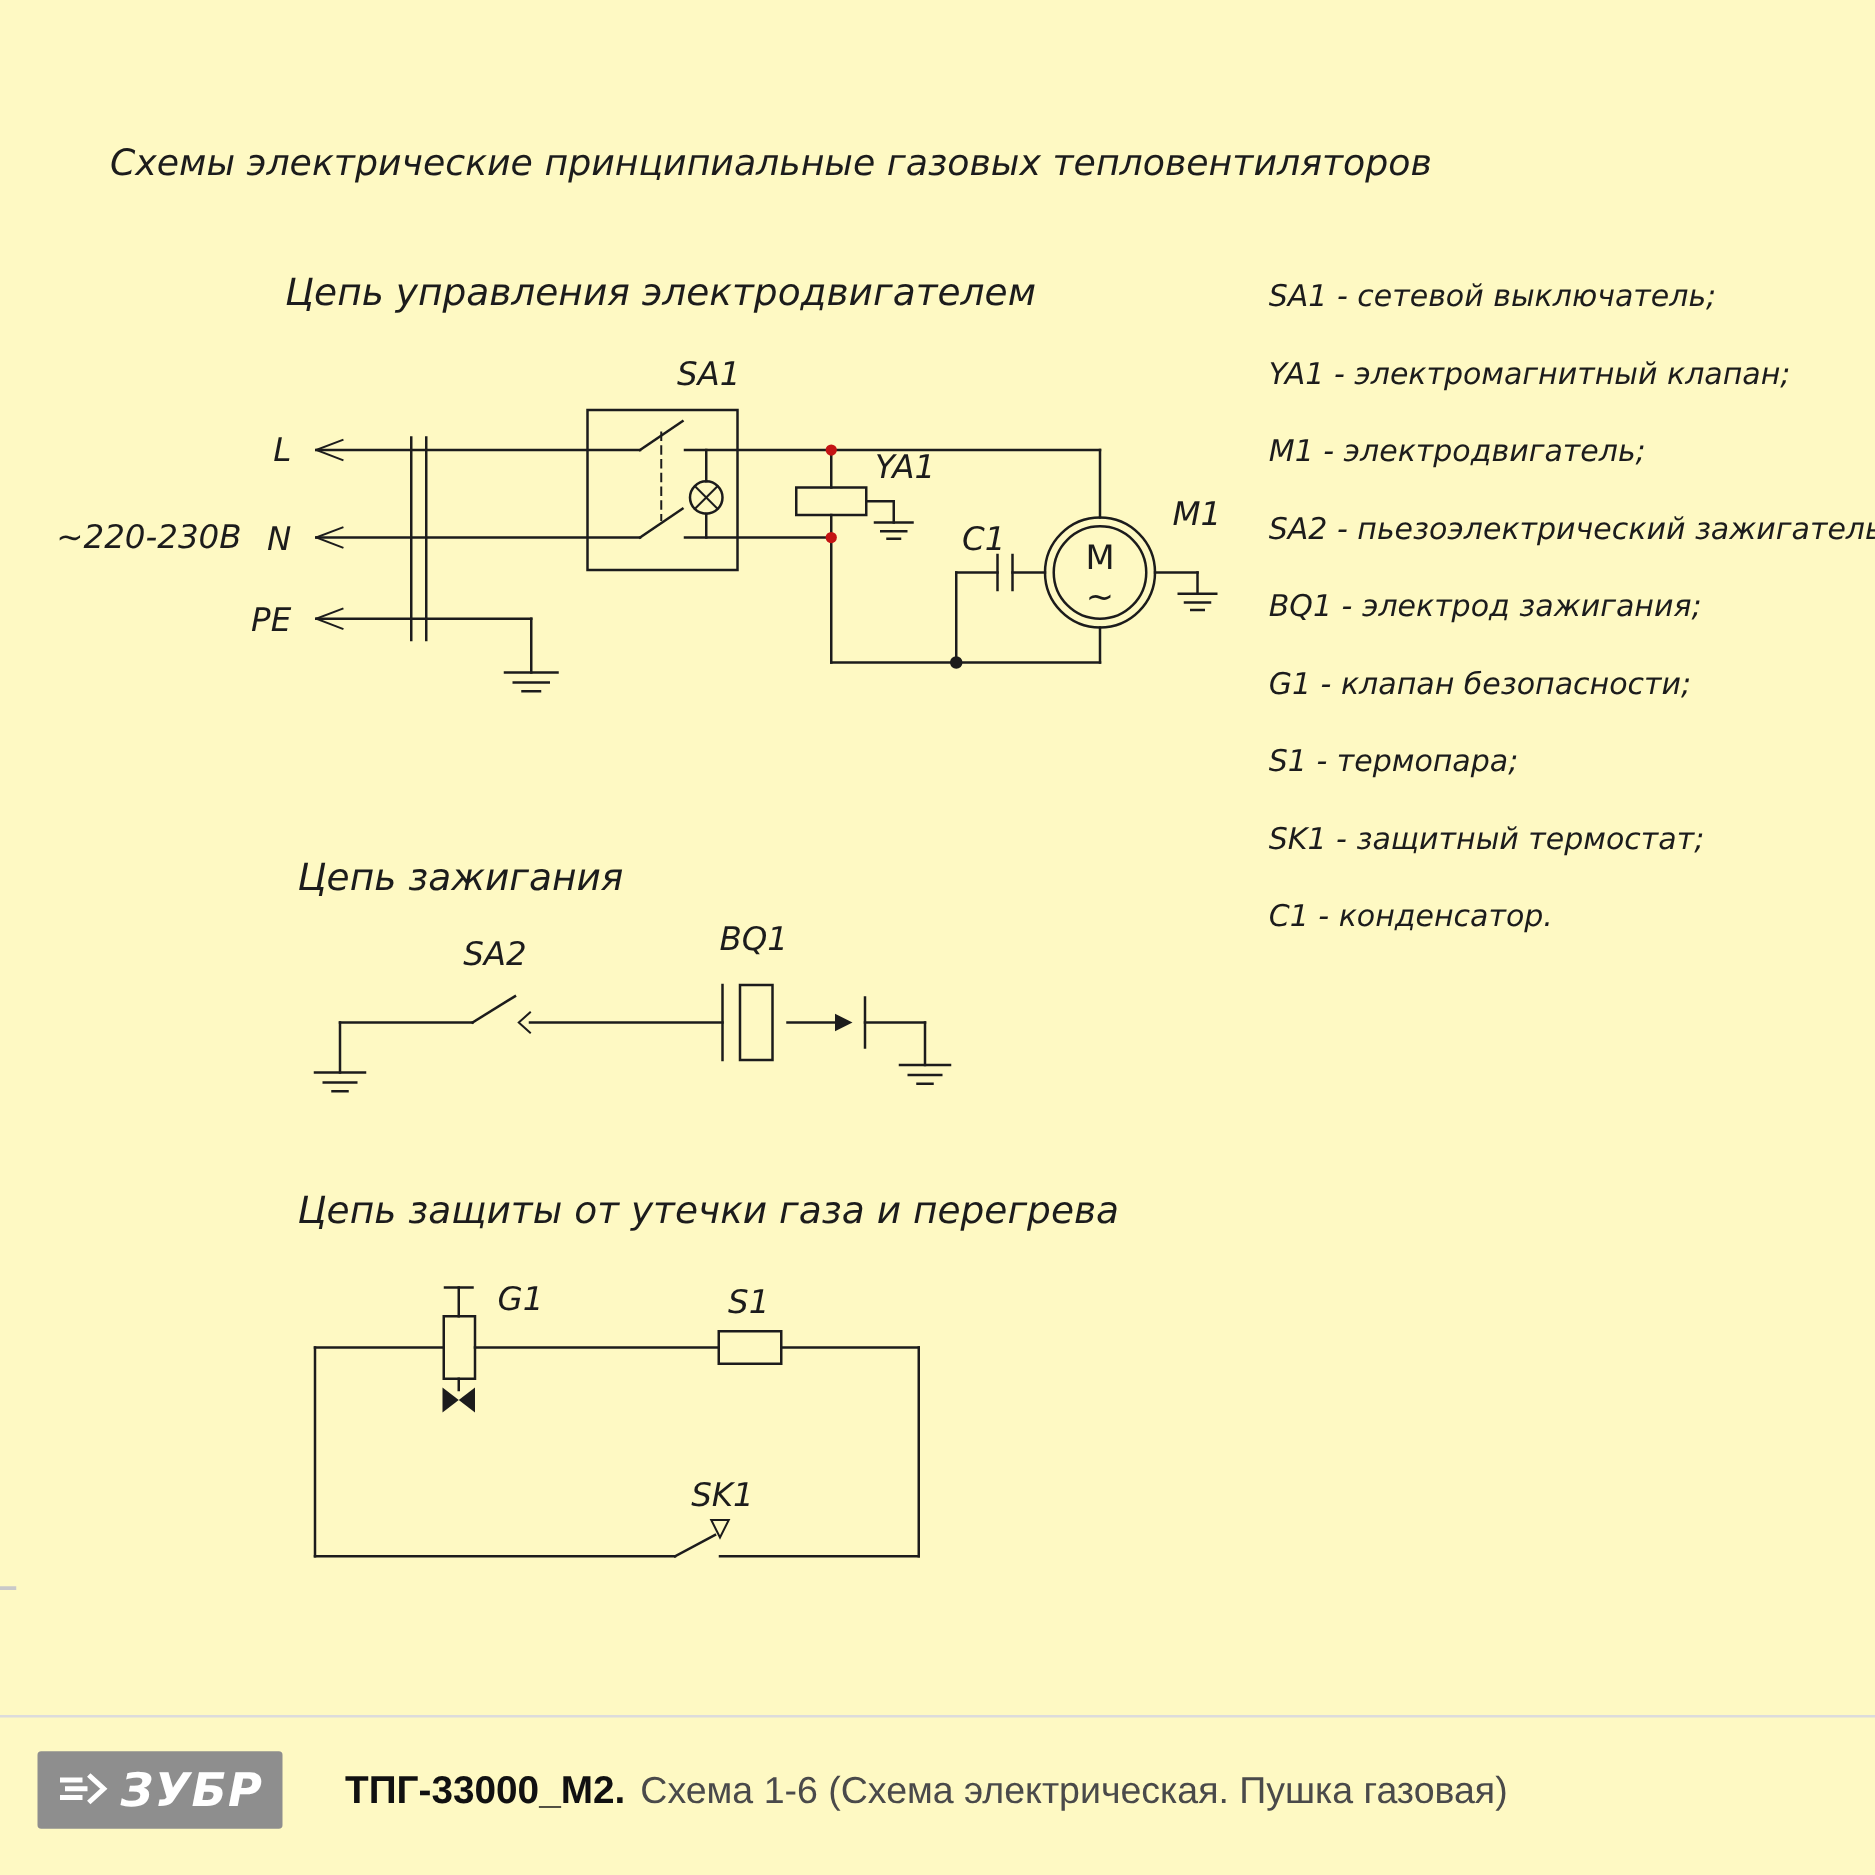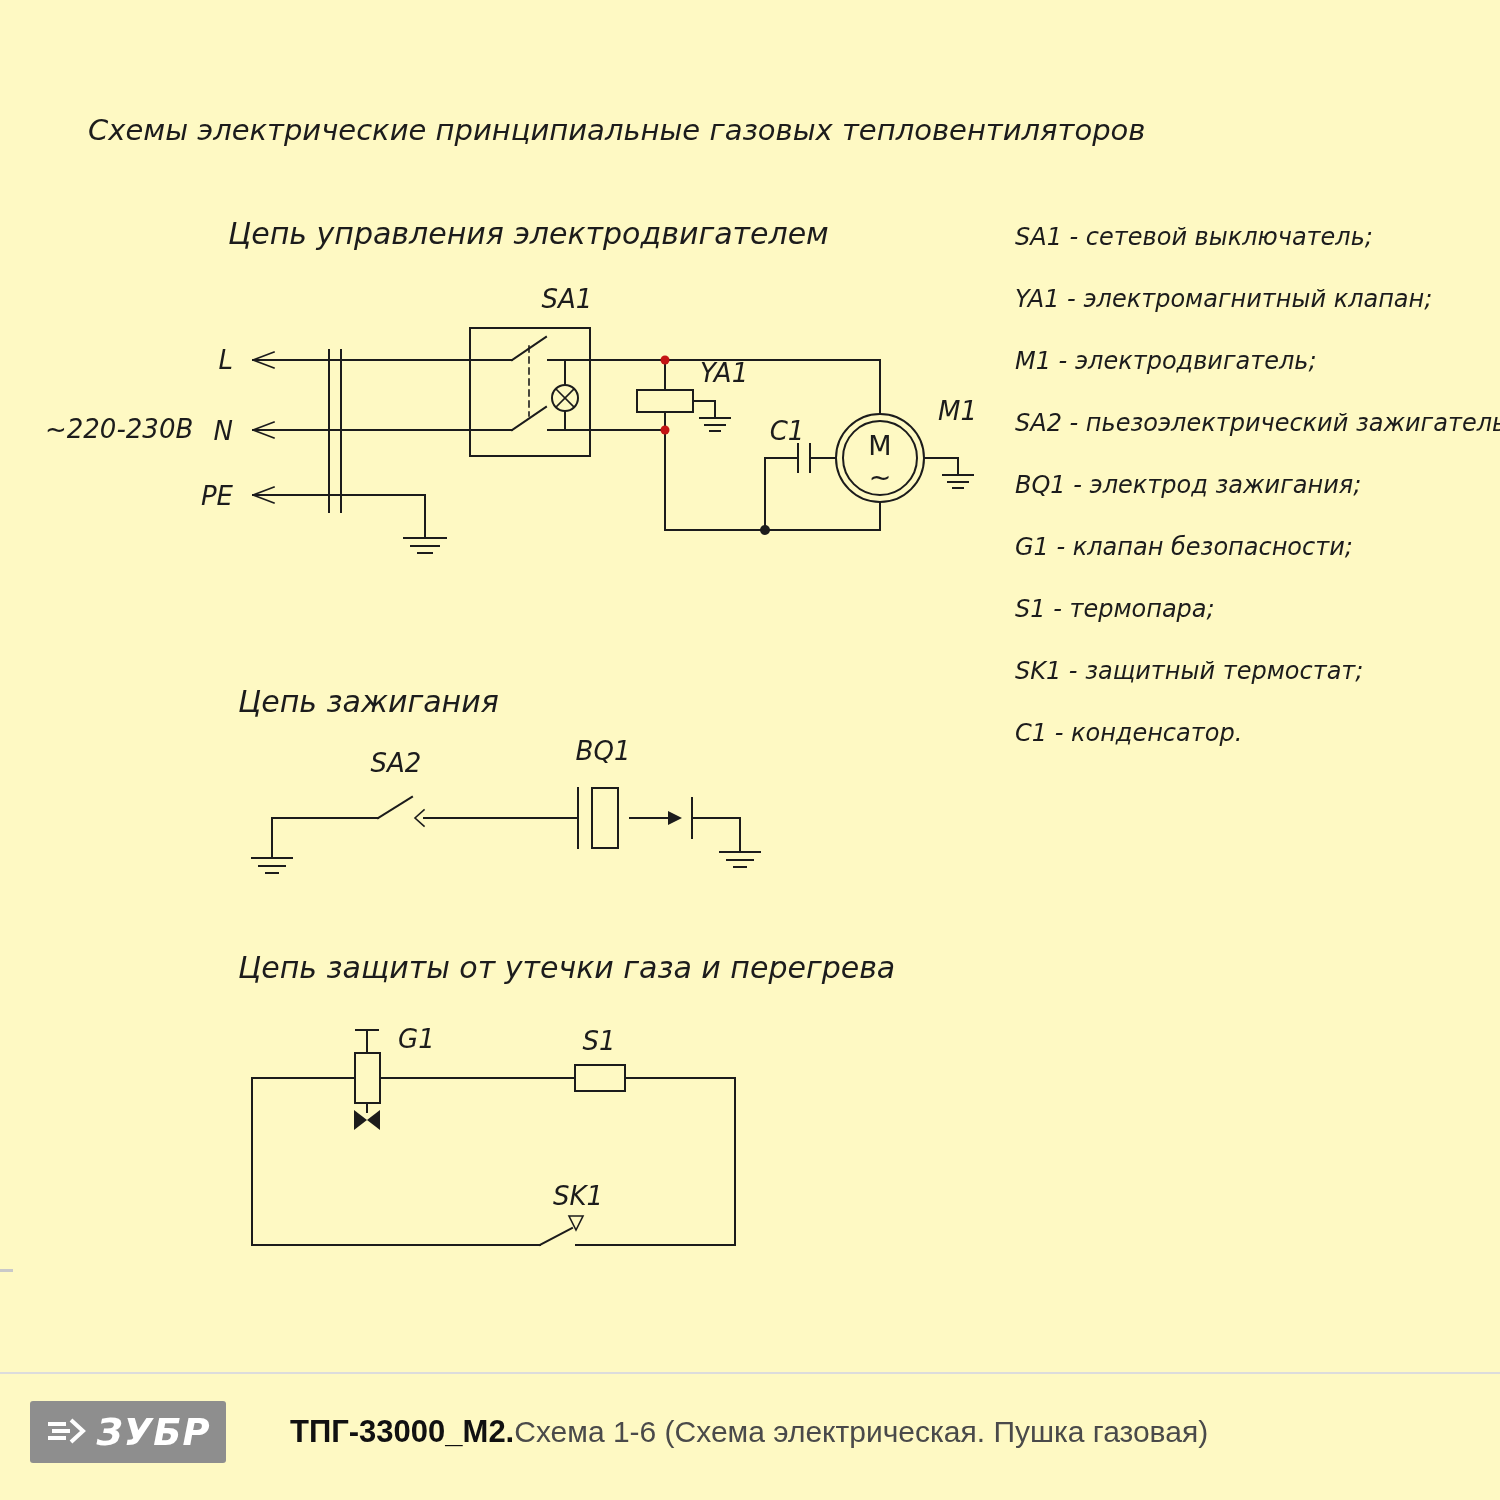--- a/index.html
+++ b/index.html
@@ -20,27 +20,27 @@
   .t-main { font-size:29px; }
   .t-sec  { font-size:30px; }
   .lbl    { font-size:26px; }
   .legend-item { font-size:24px; }
   .motor-letter { font-size:27px; font-style:normal; }
 
   
   .artifact { position:absolute; left:0; top:1269px; width:13px; height:3px; background:#c9c9c9; }
   .footer-sep { position:absolute; top:1372px; left:0; width:1500px; height:2px; background:#dcdcdc; }
   .footer { position:absolute; top:1400px; left:30px; width:1440px; height:64px;
-            display:flex; align-items:center; gap:64px; }
+            display:flex; align-items:center; gap:50px; }
   .logo { width:196px; height:62px; background:#8e8e8e; color:#ffffff; border-radius:3px;
           display:flex; align-items:center; justify-content:center; gap:9px;
           font-weight:bold; font-style:italic; font-size:37px; letter-spacing:1px; }
   .logo svg { display:block; }
   .caption { font-family:"Liberation Sans", sans-serif; font-size:30px; color:#4a4a4a; }
-  .model { font-weight:bold; font-style:normal; color:#111111; font-size:31px; 
+  .model { font-weight:bold; font-style:normal; color:#111111; font-size:31px; margin-right:12px;
            font-family:"Liberation Sans", sans-serif; }
 </style>
 </head>
 <body>
 
 <div class="page">
 
 <svg class="schematic" width="1500" height="1380" viewBox="0 0 1500 1380">
 
   <text class="t-main" x="88" y="140">Схемы электрические принципиальные газовых тепловентиляторов</text>

